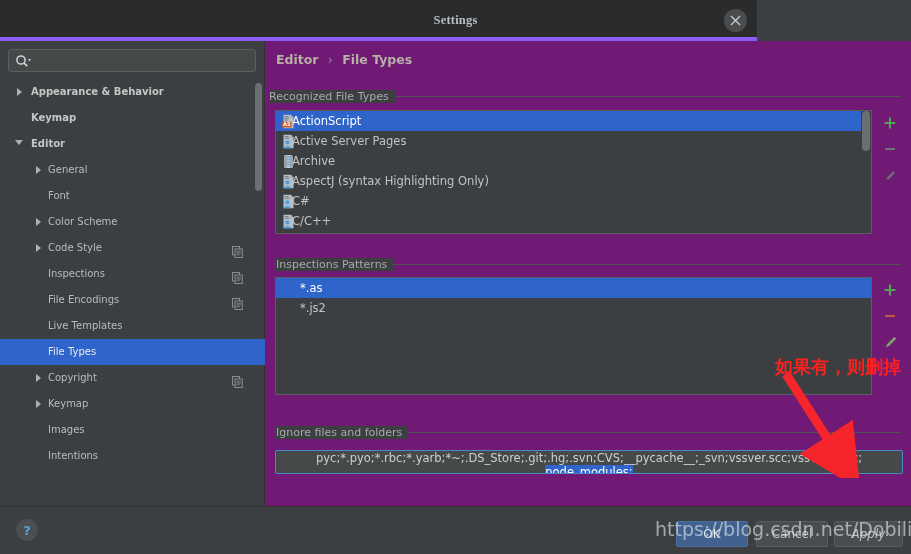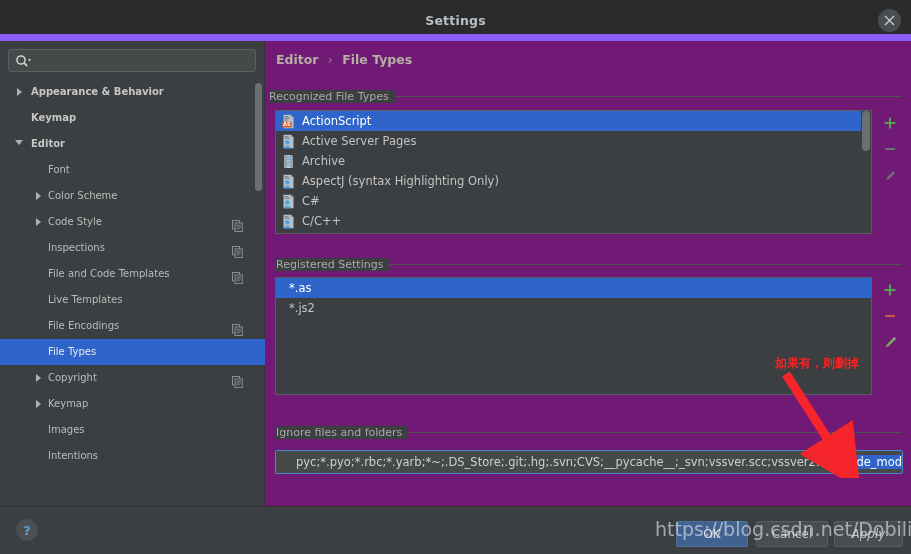--- a/index.html
+++ b/index.html
@@ -11,23 +11,24 @@
   }
   #app {
     position: relative;
     width: 911px; height: 554px;
     background: #3c3f41;
     color: #bbbbbb;
   }
 
   
   .titlebar {
-    position: absolute; left: 0; top: 0; width: 911px; height: 41px;
+    position: absolute; left: 0; top: 0; width: 757px; height: 41px;
     background: #2b2b2b;
-    border-bottom: 7px solid #8b5cf6;
+    border-bottom: 4px solid #8b5cf6;
+    font-family: Liberation Serif, serif;
   }
   .titlebar-title {
     position: absolute; left: 0; top: 0; width: 911px; height: 41px;
     line-height: 41px; text-align: center;
     font-size: 12.5px; font-weight: bold; color: #b8bfc7;
     letter-spacing: .2px;
   }
   .close-btn {
     position: absolute; right: 10px; top: 9px;
     width: 23px; height: 23px; border-radius: 50%;
@@ -126,28 +127,28 @@
   
   .listbox {
     position: absolute;
     background: #3c3f41;
     border: 1px solid #5a5d5f;
     overflow: hidden;
   }
   .list-row {
     position: relative; height: 20px; line-height: 20px;
     font-size: 11.5px; color: #c3c3c3;
-    padding-left: 26px; white-space: nowrap;
+    padding-left: 16px; white-space: nowrap;
     cursor: default;
   }
   .list-row.selected { background: #2f65ca; color: #ffffff; }
   .list-row .ftype-icon {
     position: absolute; left: 5px; top: 3px; width: 15px; height: 15px;
   }
-  .pat-row { padding-left: 13px; }
+  .pat-row { padding-left: 24px; }
 
   .list-scroll-track {
     position: absolute; right: 0; top: 0; width: 10px; bottom: 0;
     background: #3c3f41;
   }
   .list-scroll-thumb {
     position: absolute; right: 1px; width: 8px;
     background: #6b6f71; border-radius: 4px;
   }
 
@@ -162,20 +163,21 @@
   
   .ignore-field {
     position: absolute;
     height: 24px;
     background: #45494a;
     border: 1px solid #4a88c7;
     border-radius: 2px;
     overflow: hidden;
     display: flex; align-items: center;
     padding: 0 20px;
+    flex-direction: column;
   }
   .ignore-text {
     font-size: 11.5px; color: #cfcfcf; white-space: nowrap;
     font-family: "DejaVu Sans", "Liberation Sans", sans-serif;
   }
   .ignore-sel {
     background: #2f65ca; color: #ffffff;
   }
 
   
@@ -207,21 +209,21 @@
     right: 83px; width: 72px;
   }
   .btn-apply {
     background: #4a4d4f; border: 1px solid #5a5d5f; color: #c4c4c4;
     right: 8px; width: 69px; font-style: italic;
   }
 
   
   .anno-text {
     position: absolute; left: 775px; top: 355px;
-    font-size: 12px; color: #ff2020; font-weight: bold;
+    font-size: 18px; color: #ff2020; font-weight: bold;
     font-family: "DejaVu Sans", "Liberation Sans", sans-serif;
     white-space: nowrap;
     z-index: 40;
   }
   .anno-arrow { position: absolute; left: 780px; top: 368px; z-index: 40; }
   .watermark {
     position: absolute; left: 655px; top: 518px;
     font-size: 19px; color: rgba(225,230,235,0.62);
     white-space: nowrap;
     z-index: 45; pointer-events: none;
@@ -267,20 +269,26 @@
         <div class="tree-item lv0">
           <span class="tlabel">Keymap</span>
         </div>
         <div class="tree-item lv0">
           <span class="arrow down">
             <i></i>
           </span>
           <span class="tlabel">Editor</span>
         </div>
         <div class="tree-item lv1">
+          <span class="arrow">
+            <i></i>
+          </span>
+          <span class="tlabel">General</span>
+        </div>
+        <div class="tree-item lv1">
           <span class="tlabel">Font</span>
         </div>
         <div class="tree-item lv1">
           <span class="arrow">
             <i></i>
           </span>
           <span class="tlabel">Color Scheme</span>
         </div>
         <div class="tree-item lv1">
           <span class="arrow">
@@ -295,37 +303,29 @@
         </div>
         <div class="tree-item lv1">
           <span class="tlabel">Inspections</span>
           <span class="copy-icon"><svg width="11" height="12" viewBox="0 0 11 12">
               <rect x="0.5" y="0.5" width="7" height="8.4" fill="none" stroke="#8a8d8f"></rect>
               <rect x="3.0" y="2.9" width="7.3" height="8.6" fill="#3c3f41" stroke="#8a8d8f"></rect>
               <path d="M4.4 5.2 H8.9 M4.4 7.0 H8.9 M4.4 8.8 H7.6" stroke="#8a8d8f" stroke-width="0.9"></path>
             </svg></span>
         </div>
         <div class="tree-item lv1">
-          <span class="tlabel">File and Code Templates</span>
-          <span class="copy-icon"><svg width="11" height="12" viewBox="0 0 11 12">
-              <rect x="0.5" y="0.5" width="7" height="8.4" fill="none" stroke="#8a8d8f"></rect>
-              <rect x="3.0" y="2.9" width="7.3" height="8.6" fill="#3c3f41" stroke="#8a8d8f"></rect>
-              <path d="M4.4 5.2 H8.9 M4.4 7.0 H8.9 M4.4 8.8 H7.6" stroke="#8a8d8f" stroke-width="0.9"></path>
-            </svg></span>
-        </div>
-        <div class="tree-item lv1">
-          <span class="tlabel">Live Templates</span>
-        </div>
-        <div class="tree-item lv1">
           <span class="tlabel">File Encodings</span>
           <span class="copy-icon"><svg width="11" height="12" viewBox="0 0 11 12">
               <rect x="0.5" y="0.5" width="7" height="8.4" fill="none" stroke="#8a8d8f"></rect>
               <rect x="3.0" y="2.9" width="7.3" height="8.6" fill="#3c3f41" stroke="#8a8d8f"></rect>
               <path d="M4.4 5.2 H8.9 M4.4 7.0 H8.9 M4.4 8.8 H7.6" stroke="#8a8d8f" stroke-width="0.9"></path>
             </svg></span>
+        </div>
+        <div class="tree-item lv1">
+          <span class="tlabel">Live Templates</span>
         </div>
         <div class="tree-item lv1 selected">
           <span class="tlabel">File Types</span>
         </div>
         <div class="tree-item lv1">
           <span class="arrow">
             <i></i>
           </span>
           <span class="tlabel">Copyright</span>
           <span class="copy-icon"><svg width="11" height="12" viewBox="0 0 11 12">
@@ -422,21 +422,21 @@
             <path d="M2 7 H12" stroke="#6e7173" stroke-width="2.1"></path>
           </svg>
       </div>
       <div class="act-btn">
         <svg width="15" height="15" viewBox="0 0 15 15">
           <path d="M3.3 11.7 L4.3 9.2 L10.2 3.3 L12 5.1 L6.1 11 Z" fill="#6e7173"></path>
         </svg>
       </div>
     </div>
 
-    <div class="group-label" style="left:10px; top:217px;">Registered Settings</div>
+    <div class="group-label" style="left:10px; top:217px;">Inspections Patterns</div>
     <div class="group-rule" style="left:110px; top:223px; width:525px;"></div>
 
     <div class="listbox" style="left:9px; top:236px; width:597px; height:118px;">
       <div id="patlist">
           <div class="list-row pat-row selected"><span>*.as</span></div>
           <div class="list-row pat-row"><span>*.js2</span></div>
         </div>
     </div>
 
     <div class="actions" style="left:611px; top:236px;">

